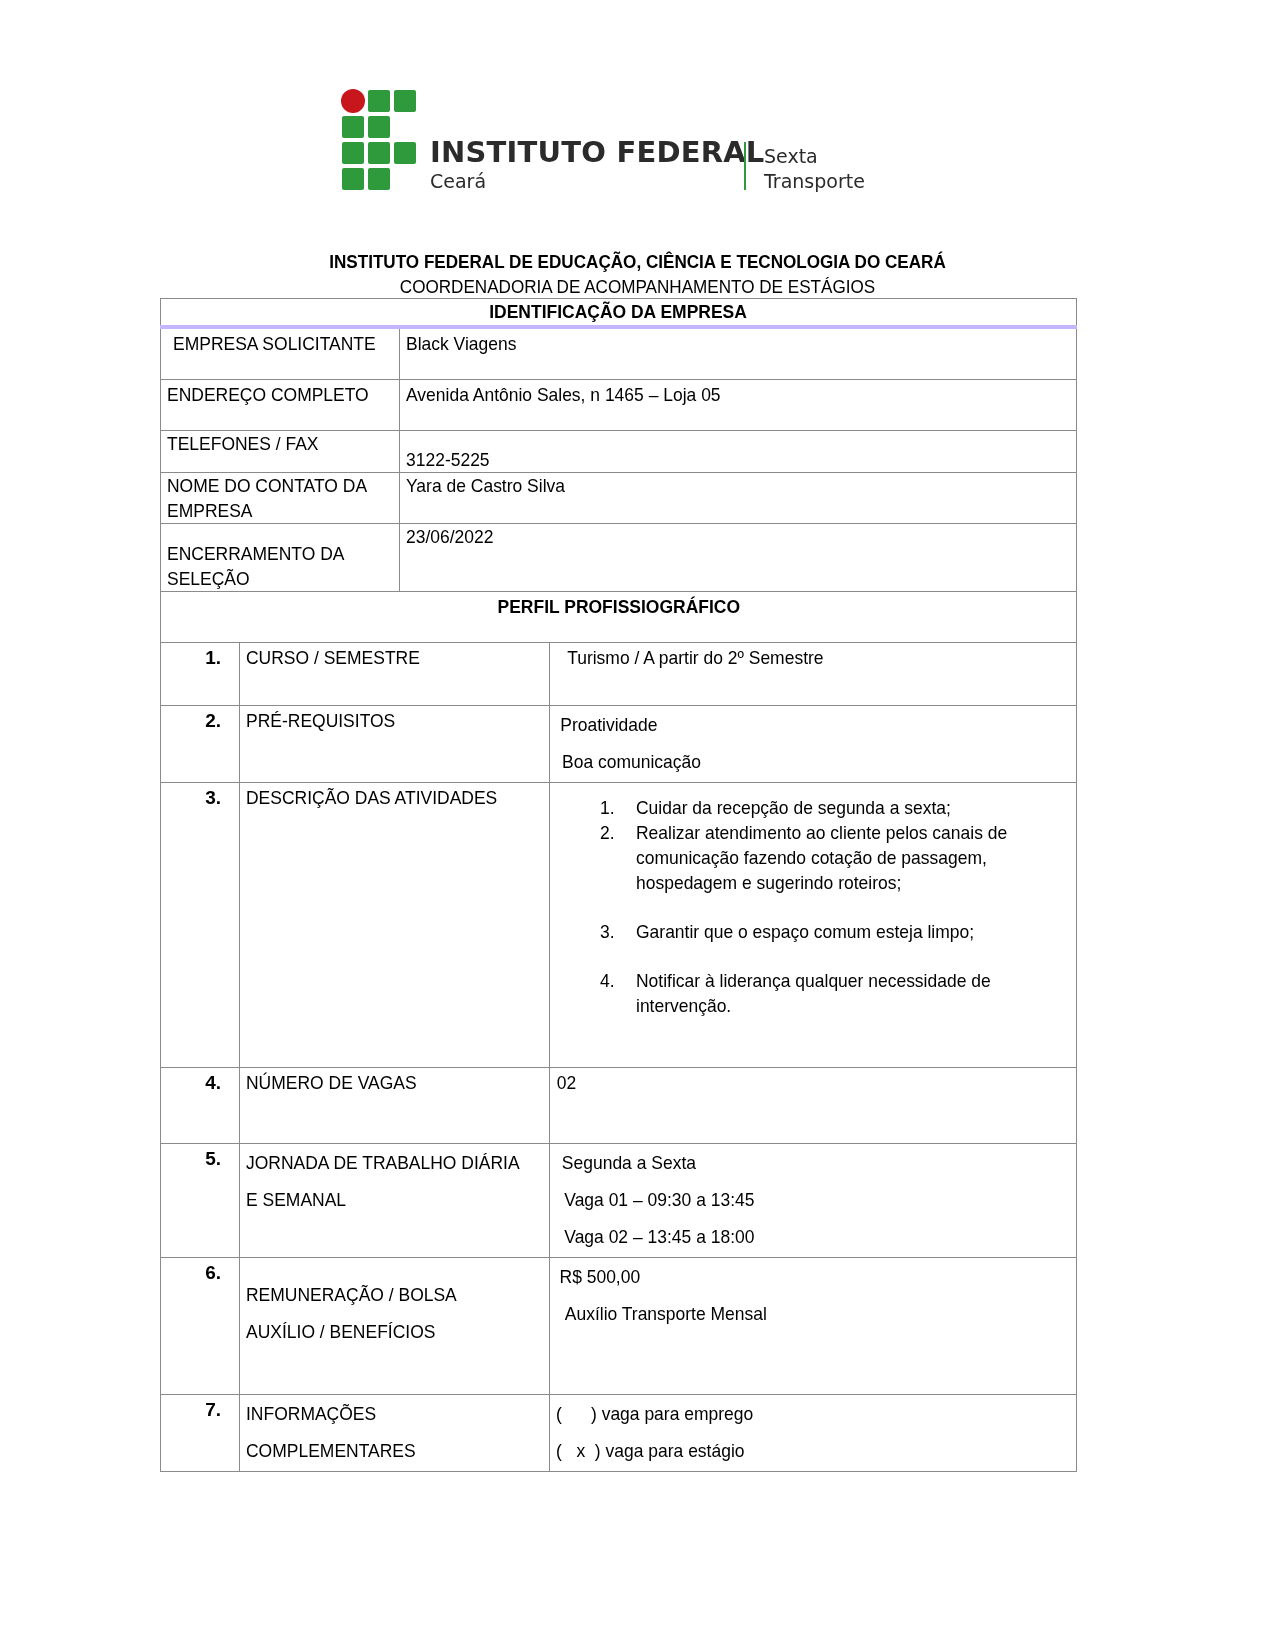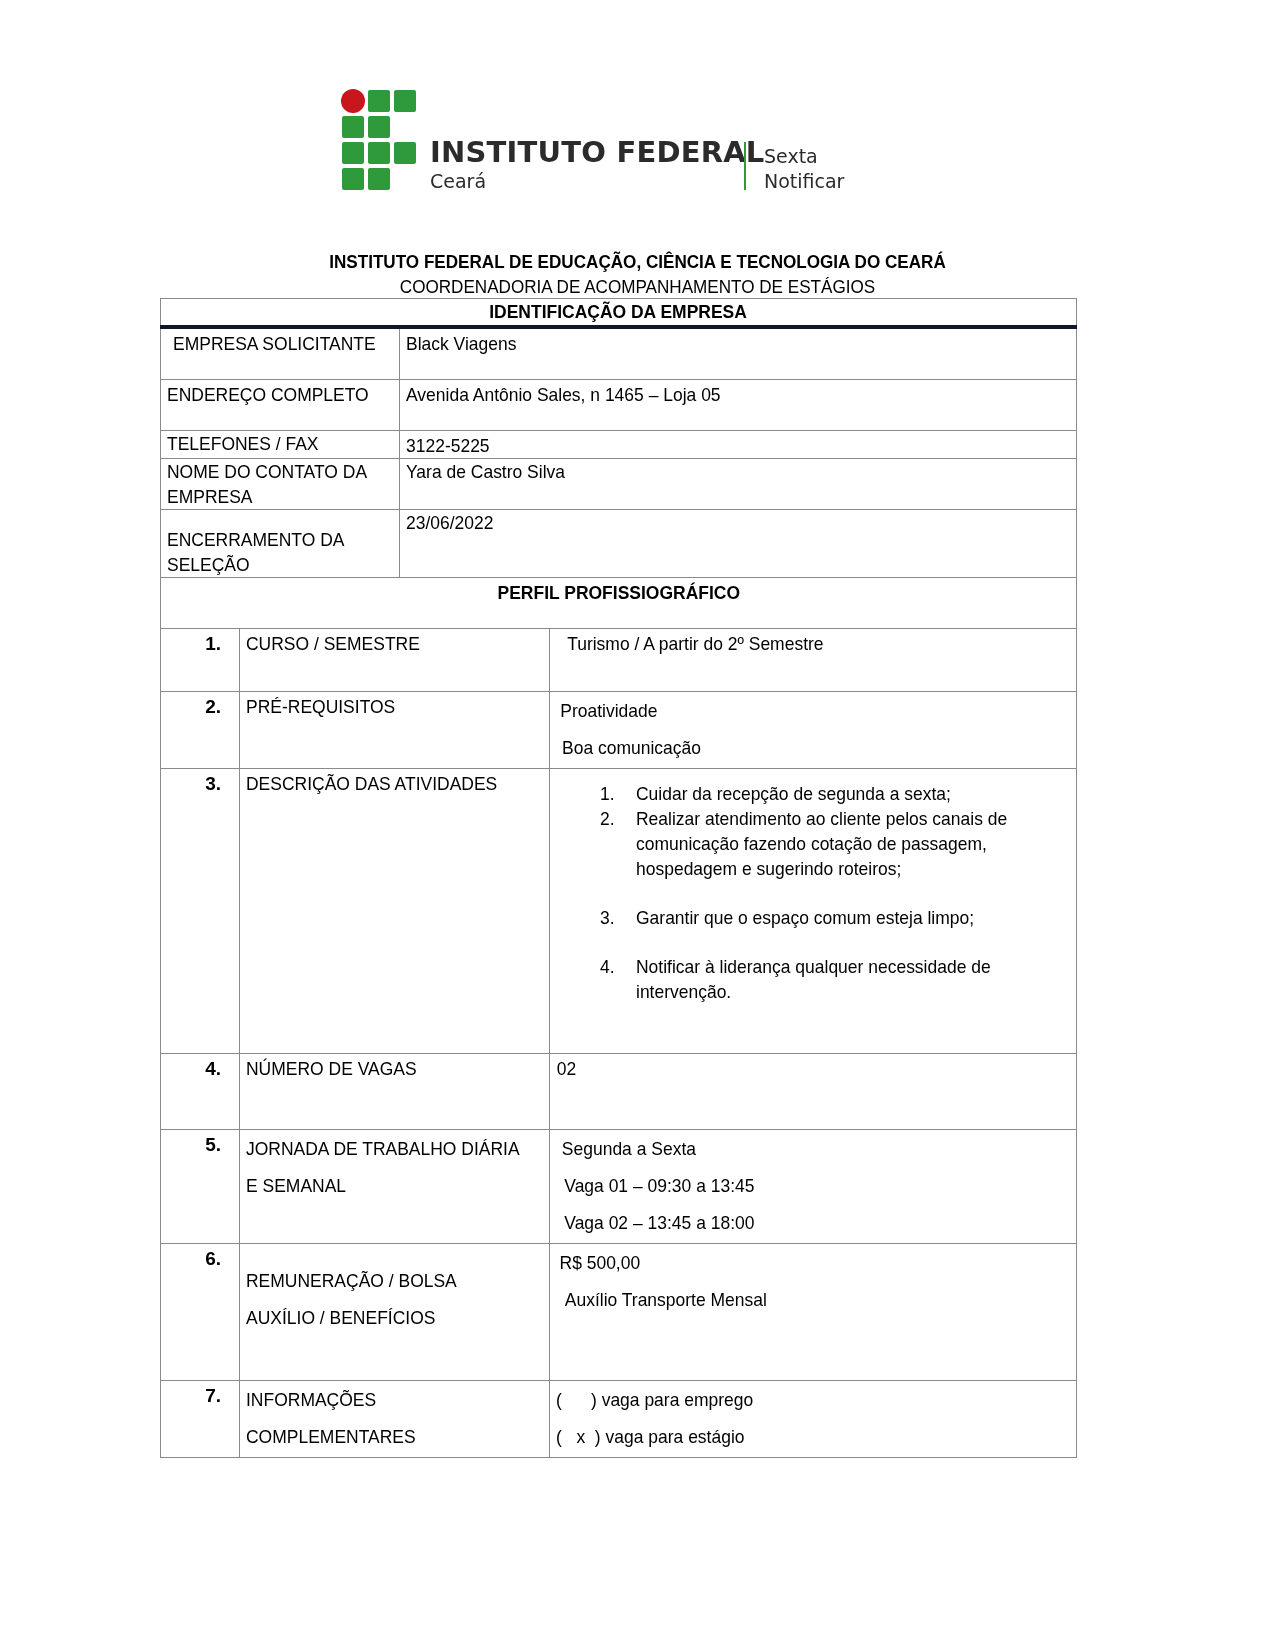--- a/index.html
+++ b/index.html
@@ -14,21 +14,21 @@
   .logo-campus { position:absolute; left:424px; top:56px; font-family:"DejaVu Sans", sans-serif; font-size:19px; color:#2b2b2b; line-height:25px; }
   .h1 { position:absolute; left:0; width:1275px; top:251px; text-align:center; font-weight:bold; font-size:19px; transform:scaleX(0.9); }
   .h2 { position:absolute; left:0; width:1275px; top:276px; text-align:center; font-size:19px; transform:scaleX(0.9); }
   table { position:absolute; left:160px; top:298px; width:891px; border-collapse:collapse; font-size:19px; }
   td { border:1.5px solid #8a8a8a; vertical-align:top; padding:2px 6px; line-height:25px; }
   .t { display:inline-block; transform:scaleX(0.92); transform-origin:left center; white-space:nowrap; }
   .tc { display:inline-block; transform:scaleX(0.92); transform-origin:center center; white-space:nowrap; }
   .sec { text-align:center; font-weight:bold; }
   .num { text-align:right; font-weight:bold; padding-right:18px; }
   .center { text-align:left; }
-  .thick { border-bottom:4px solid #0f172a; }
+  .thick { border-bottom:4px solid #c4b5fd; }
   ol.acts { margin:10px 0 0 0; padding-left:80px; list-style:none; }
   ol.acts li { position:relative; line-height:25px; padding-right:30px; }
   ol.acts li .n { position:absolute; left:-36px; }
   .gap { margin-top:24px; }
   .p2 { line-height:37px; }
 </style>
 </head>
 <body>
 
 <div class="logo">
@@ -42,21 +42,21 @@
     <div class="sq" style="left:28px;top:54px;"></div>
     <div class="sq" style="left:54px;top:54px;"></div>
     <div class="sq" style="left:2px;top:80px;"></div>
     <div class="sq" style="left:28px;top:80px;"></div>
   </div>
   <div class="logo-title">INSTITUTO FEDERAL</div>
   <div class="logo-sub">Ceará</div>
   <div class="logo-sep"></div>
   <div class="logo-campus">
     <div>Sexta</div>
-    <div>Notificar</div>
+    <div>Transporte</div>
   </div>
 </div>
 
 <div class="h1">INSTITUTO FEDERAL DE EDUCAÇÃO, CIÊNCIA E TECNOLOGIA DO CEARÁ</div>
 <div class="h2">COORDENADORIA DE ACOMPANHAMENTO DE ESTÁGIOS</div>
 
 <table>
   <colgroup>
     <col style="width:79px">
     <col style="width:160px">
@@ -74,21 +74,21 @@
     <td colspan="2"><span class="t">Black Viagens</span></td>
   </tr>
 
   <tr style="height:51px">
     <td colspan="2"><span class="t">ENDEREÇO COMPLETO</span></td>
     <td colspan="2"><span class="t">Avenida Antônio Sales, n 1465 – Loja 05</span></td>
   </tr>
 
   <tr style="height:25px">
     <td colspan="2" style="padding-top:0;padding-bottom:0"><span class="t">TELEFONES / FAX</span></td>
-    <td colspan="2" style="padding-top:2px;padding-bottom:0"><span class="t">3122-5225</span></td>
+    <td colspan="2" style="padding-top:16px;padding-bottom:0"><span class="t">3122-5225</span></td>
   </tr>
 
   <tr style="height:51px">
     <td colspan="2" style="padding-top:0;padding-bottom:0">
       <div class="t">NOME DO CONTATO DA</div><br>
       <div class="t">EMPRESA</div>
     </td>
     <td colspan="2" style="padding-top:0"><span class="t">Yara de Castro Silva</span></td>
   </tr>
 

